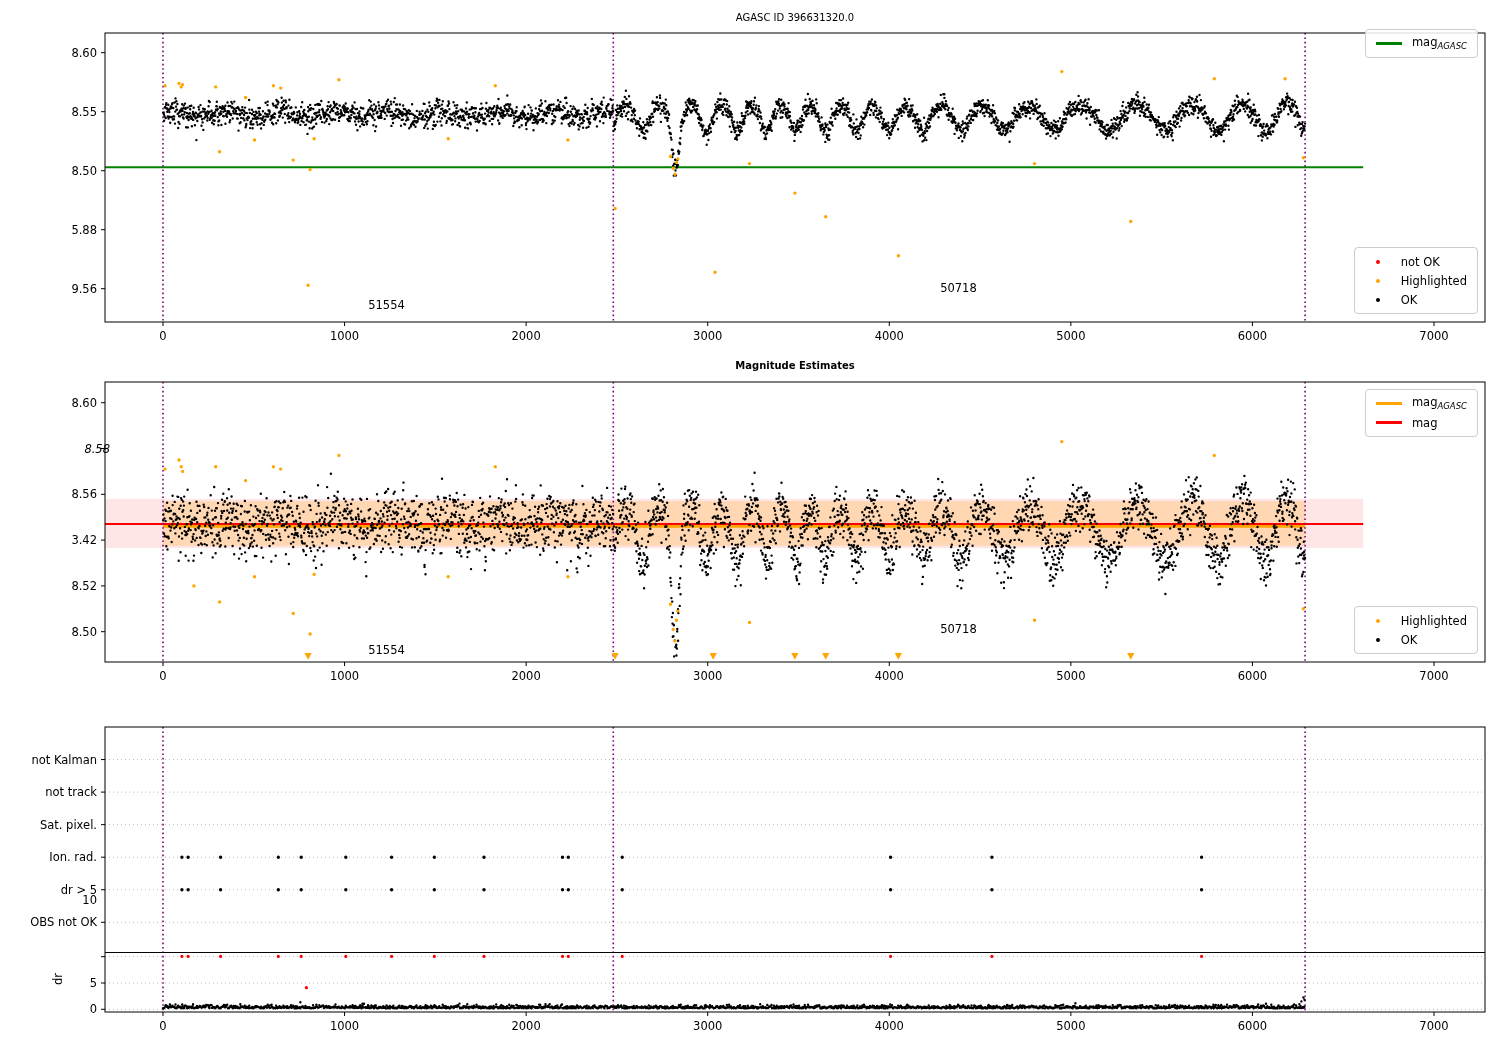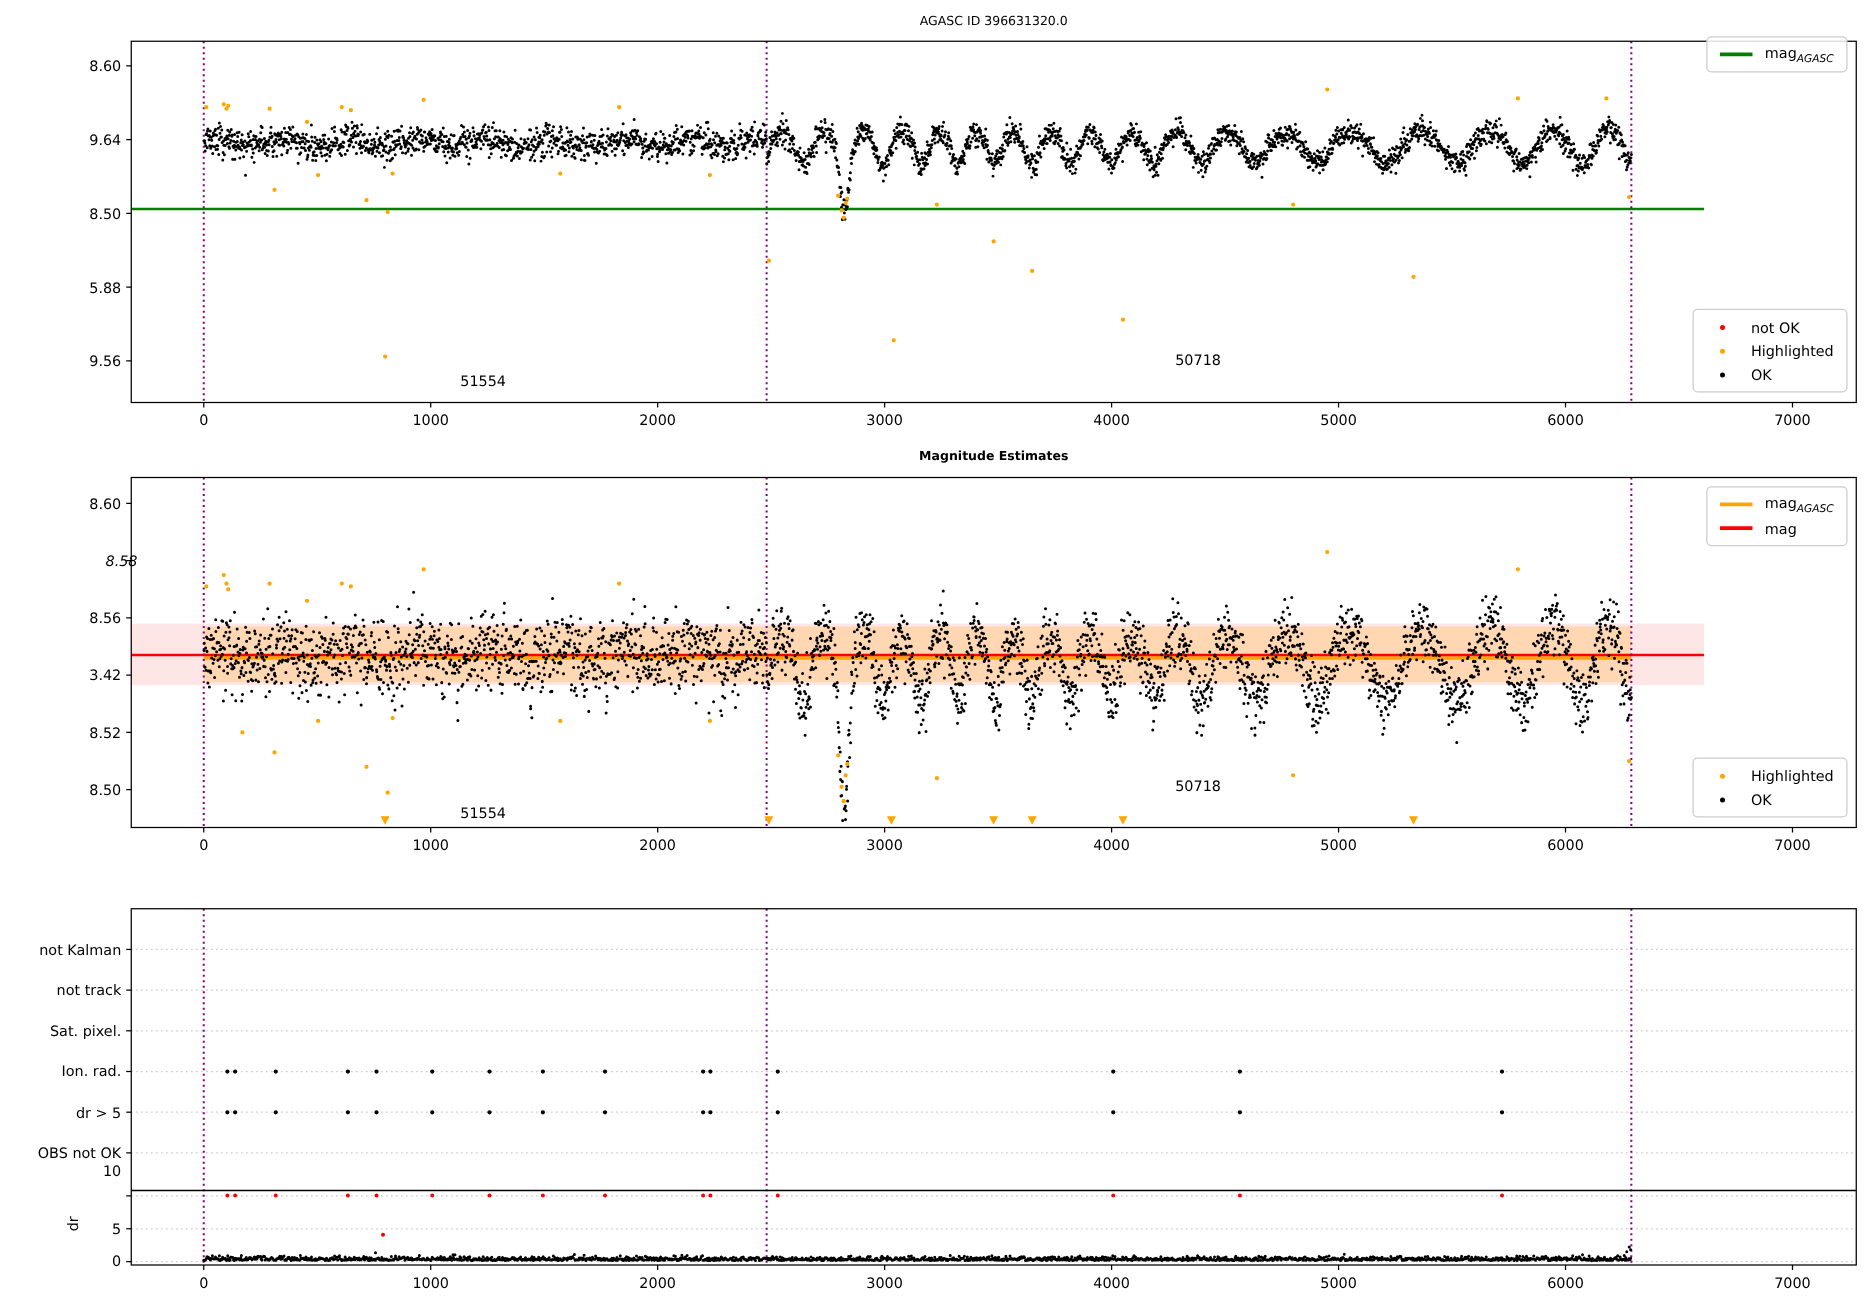--- a/index.html
+++ b/index.html
@@ -209,31 +209,31 @@
       <div class="xtick" style="left: 344.57px; top: 1019px;">1000</div>
       <div class="xtick" style="left: 526.14px; top: 1019px;">2000</div>
       <div class="xtick" style="left: 707.71px; top: 1019px;">3000</div>
       <div class="xtick" style="left: 889.28px; top: 1019px;">4000</div>
       <div class="xtick" style="left: 1070.85px; top: 1019px;">5000</div>
       <div class="xtick" style="left: 1252.42px; top: 1019px;">6000</div>
       <div class="xtick" style="left: 1433.99px; top: 1019px;">7000</div>
       <div class="ytick" style="left: 5px; top: 288.7px;">9.56</div>
       <div class="ytick" style="left: 5px; top: 229.7px;">5.88</div>
       <div class="ytick" style="left: 5px; top: 170.7px;">8.50</div>
-      <div class="ytick" style="left: 5px; top: 111.7px;">9.64</div>
+      <div class="ytick" style="left: 5px; top: 111.7px;">8.55</div>
       <div class="ytick" style="left: 5px; top: 52.7px;">8.60</div>
       <div class="ytick" style="left: 5px; top: 631.7px;">8.50</div>
       <div class="ytick" style="left: 5px; top: 585.9px;">8.52</div>
       <div class="ytick" style="left: 5px; top: 540.1px;">3.42</div>
       <div class="ytick" style="left: 5px; top: 494.3px;">8.56</div>
       <div class="ytick" style="left: 18px; top: 448.5px; font-style: italic;">8.58</div>
       <div class="ytick" style="left: 5px; top: 402.7px;">8.60</div>
       <div class="ytick" style="left: 5px; top: 759.55px;">not Kalman</div>
       <div class="ytick" style="left: 5px; top: 792.1px;">not track</div>
       <div class="ytick" style="left: 5px; top: 824.65px;">Sat. pixel.</div>
       <div class="ytick" style="left: 5px; top: 857.2px;">Ion. rad.</div>
       <div class="ytick" style="left: 5px; top: 889.75px;">dr &gt; 5</div>
       <div class="ytick" style="left: 5px; top: 922.3px;">OBS not OK</div>
-      <div class="ytick" style="left: 5px; top: 937px;">10</div>
+      <div class="ytick" style="left: 5px; top: 900px;">10</div>
       <div class="ytick" style="left: 5px; top: 983px;">5</div>
       <div class="ytick" style="left: 5px; top: 1009.3px;">0</div>
     </div>
 </div>
 
 </body></html>

